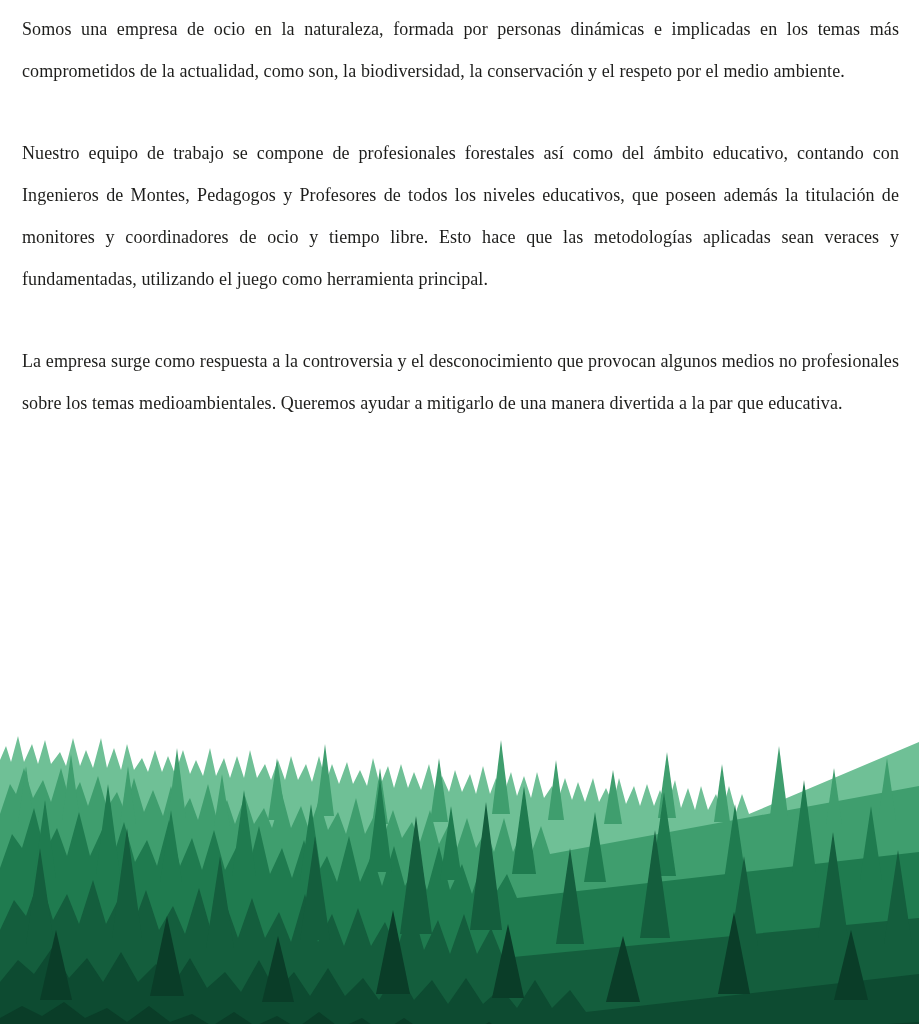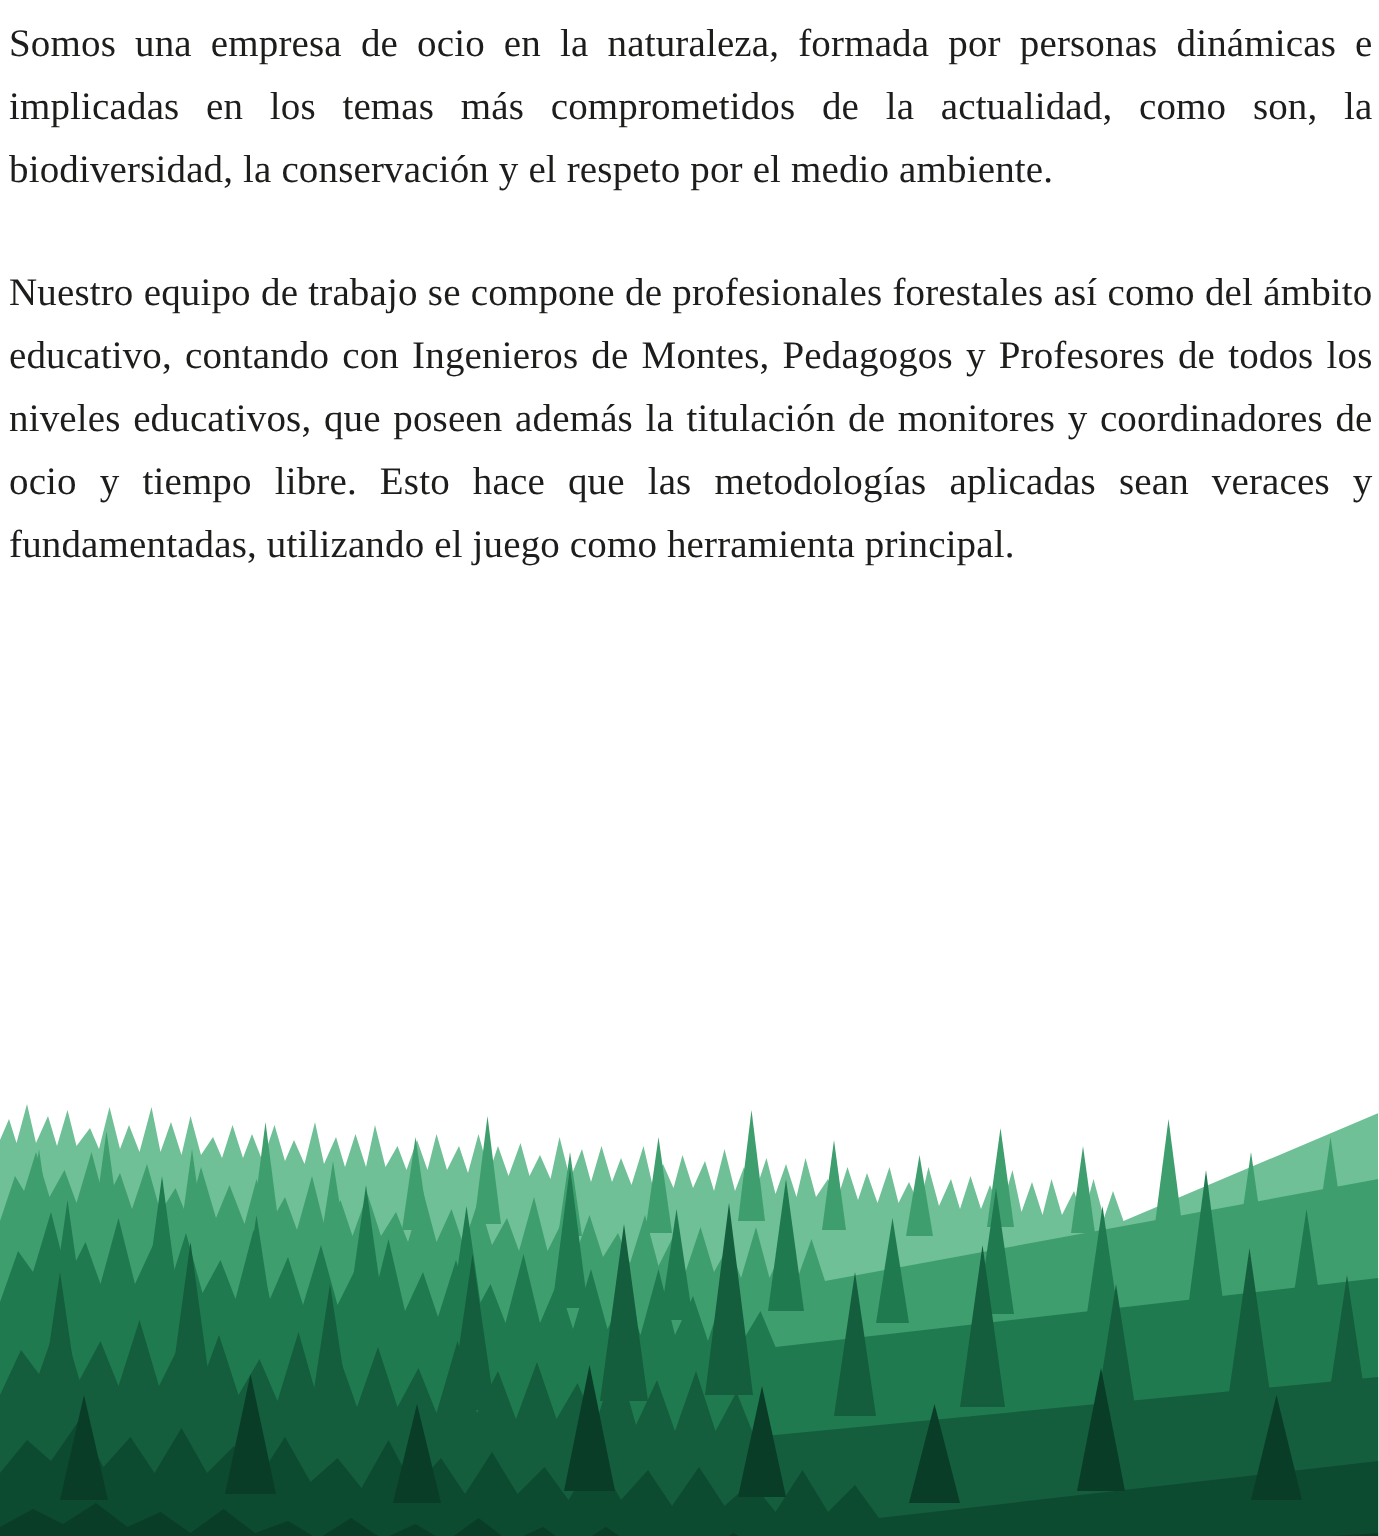--- a/index.html
+++ b/index.html
@@ -22,25 +22,25 @@
     position: relative;
     background: #ffffff;
   }
 
   .text-block {
     padding: 0 4px 0 6px;
     box-sizing: border-box;
   }
 
   .para {
-    font-size: 26px;
+    font-size: 18px;
     line-height: 42px;
     text-align: justify;
     text-justify: inter-word;
-    margin: 0;
+    margin: 16px;
     hyphens: manual;
     -webkit-hyphens: manual;
     letter-spacing: 0.1px;
   }
 
   .para + .para {
     margin-top: 40px;
   }
 
   .para.first {
@@ -63,20 +63,21 @@
   }
 </style>
 </head>
 <body>
 
 <div class="page">
 
   <div class="text-block">
     <p class="para first">Somos una empresa de ocio en la naturaleza, formada por personas dinámicas e implicadas en los temas más comprometidos de la actualidad, como son, la biodiversidad, la conservación y el respeto por el medio ambiente.</p>
     <p class="para">Nuestro equipo de trabajo se compone de profesionales forestales así como del ámbito educativo, contando con Ingenieros de Montes, Pedagogos y Profesores de todos los niveles educativos, que poseen además la titulación de monitores y coordinadores de ocio y tiempo libre. Esto hace que las metodologías aplicadas sean veraces y fundamentadas, utilizando el juego como herramienta principal.</p>
+    <p class="para">La empresa surge como respuesta a la controversia y el desconocimiento que provocan algunos medios no profesionales sobre los temas medioambientales. Queremos ayudar a mitigarlo de una manera divertida a la par que educativa.</p>
   </div>
 
   <div class="forest">
     <svg viewBox="0 0 919 350" preserveAspectRatio="none" xmlns="http://www.w3.org/2000/svg">
       <defs>
         
       </defs>
 
       <g>
         <path fill="#6fc096" d="M0,350 L0,78

